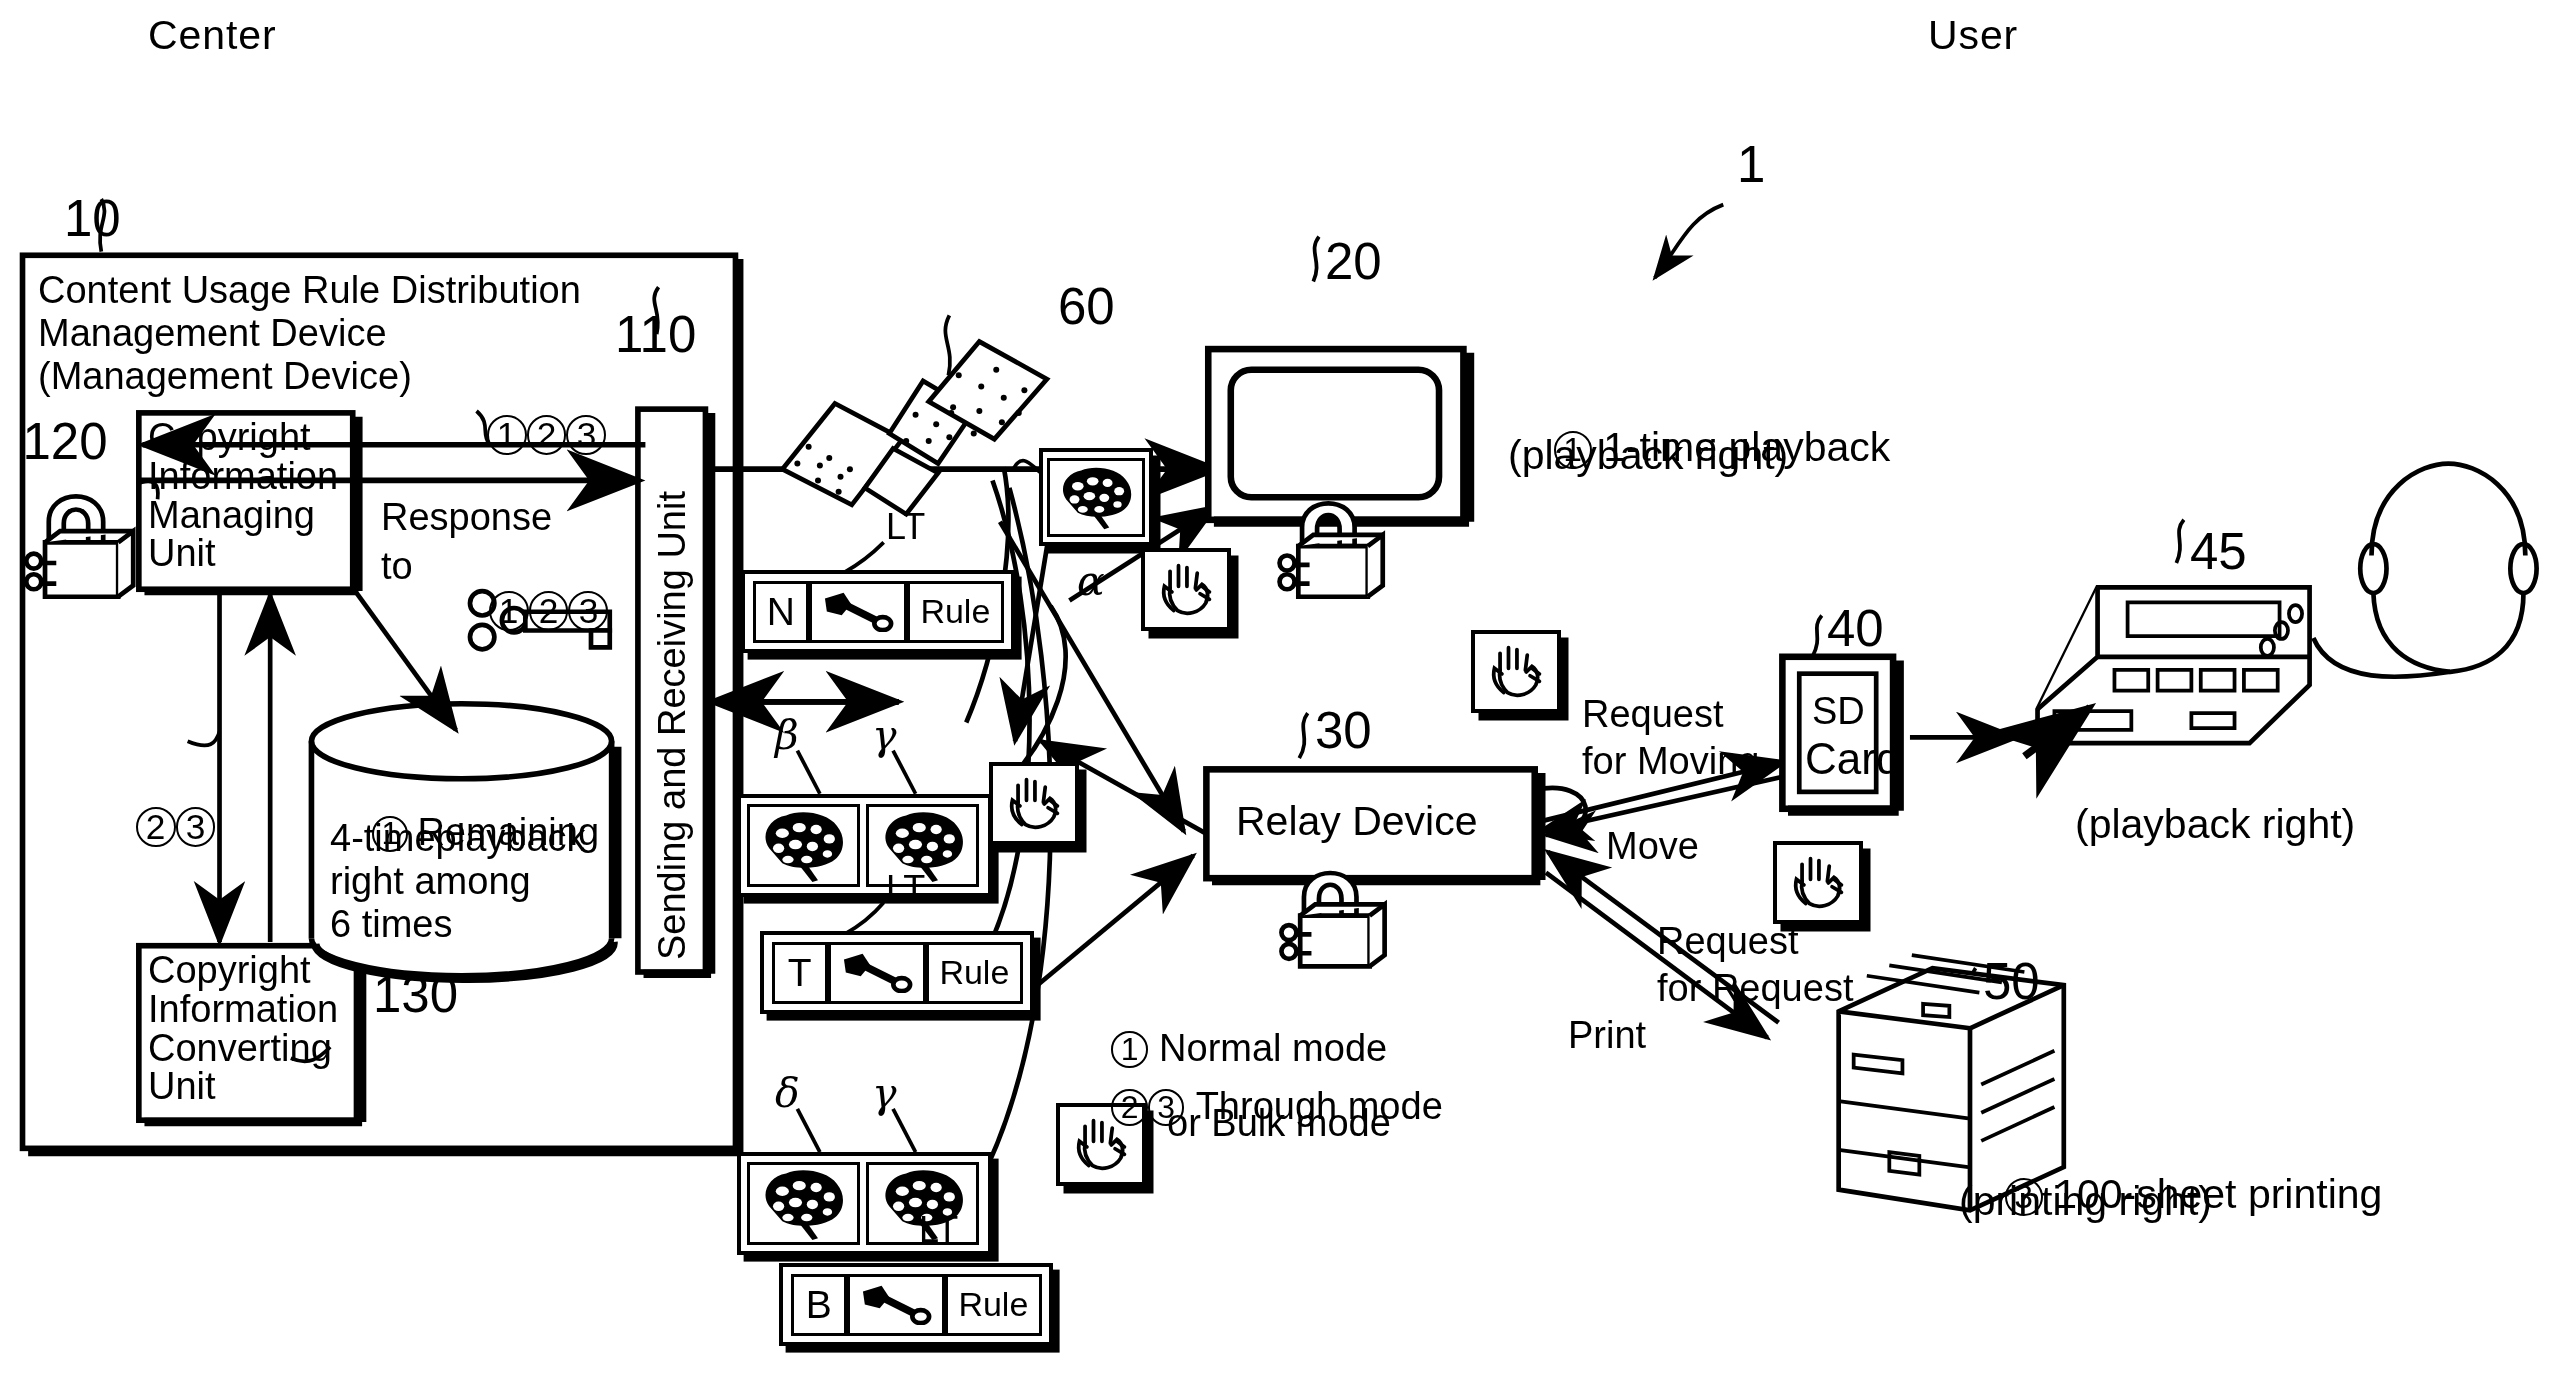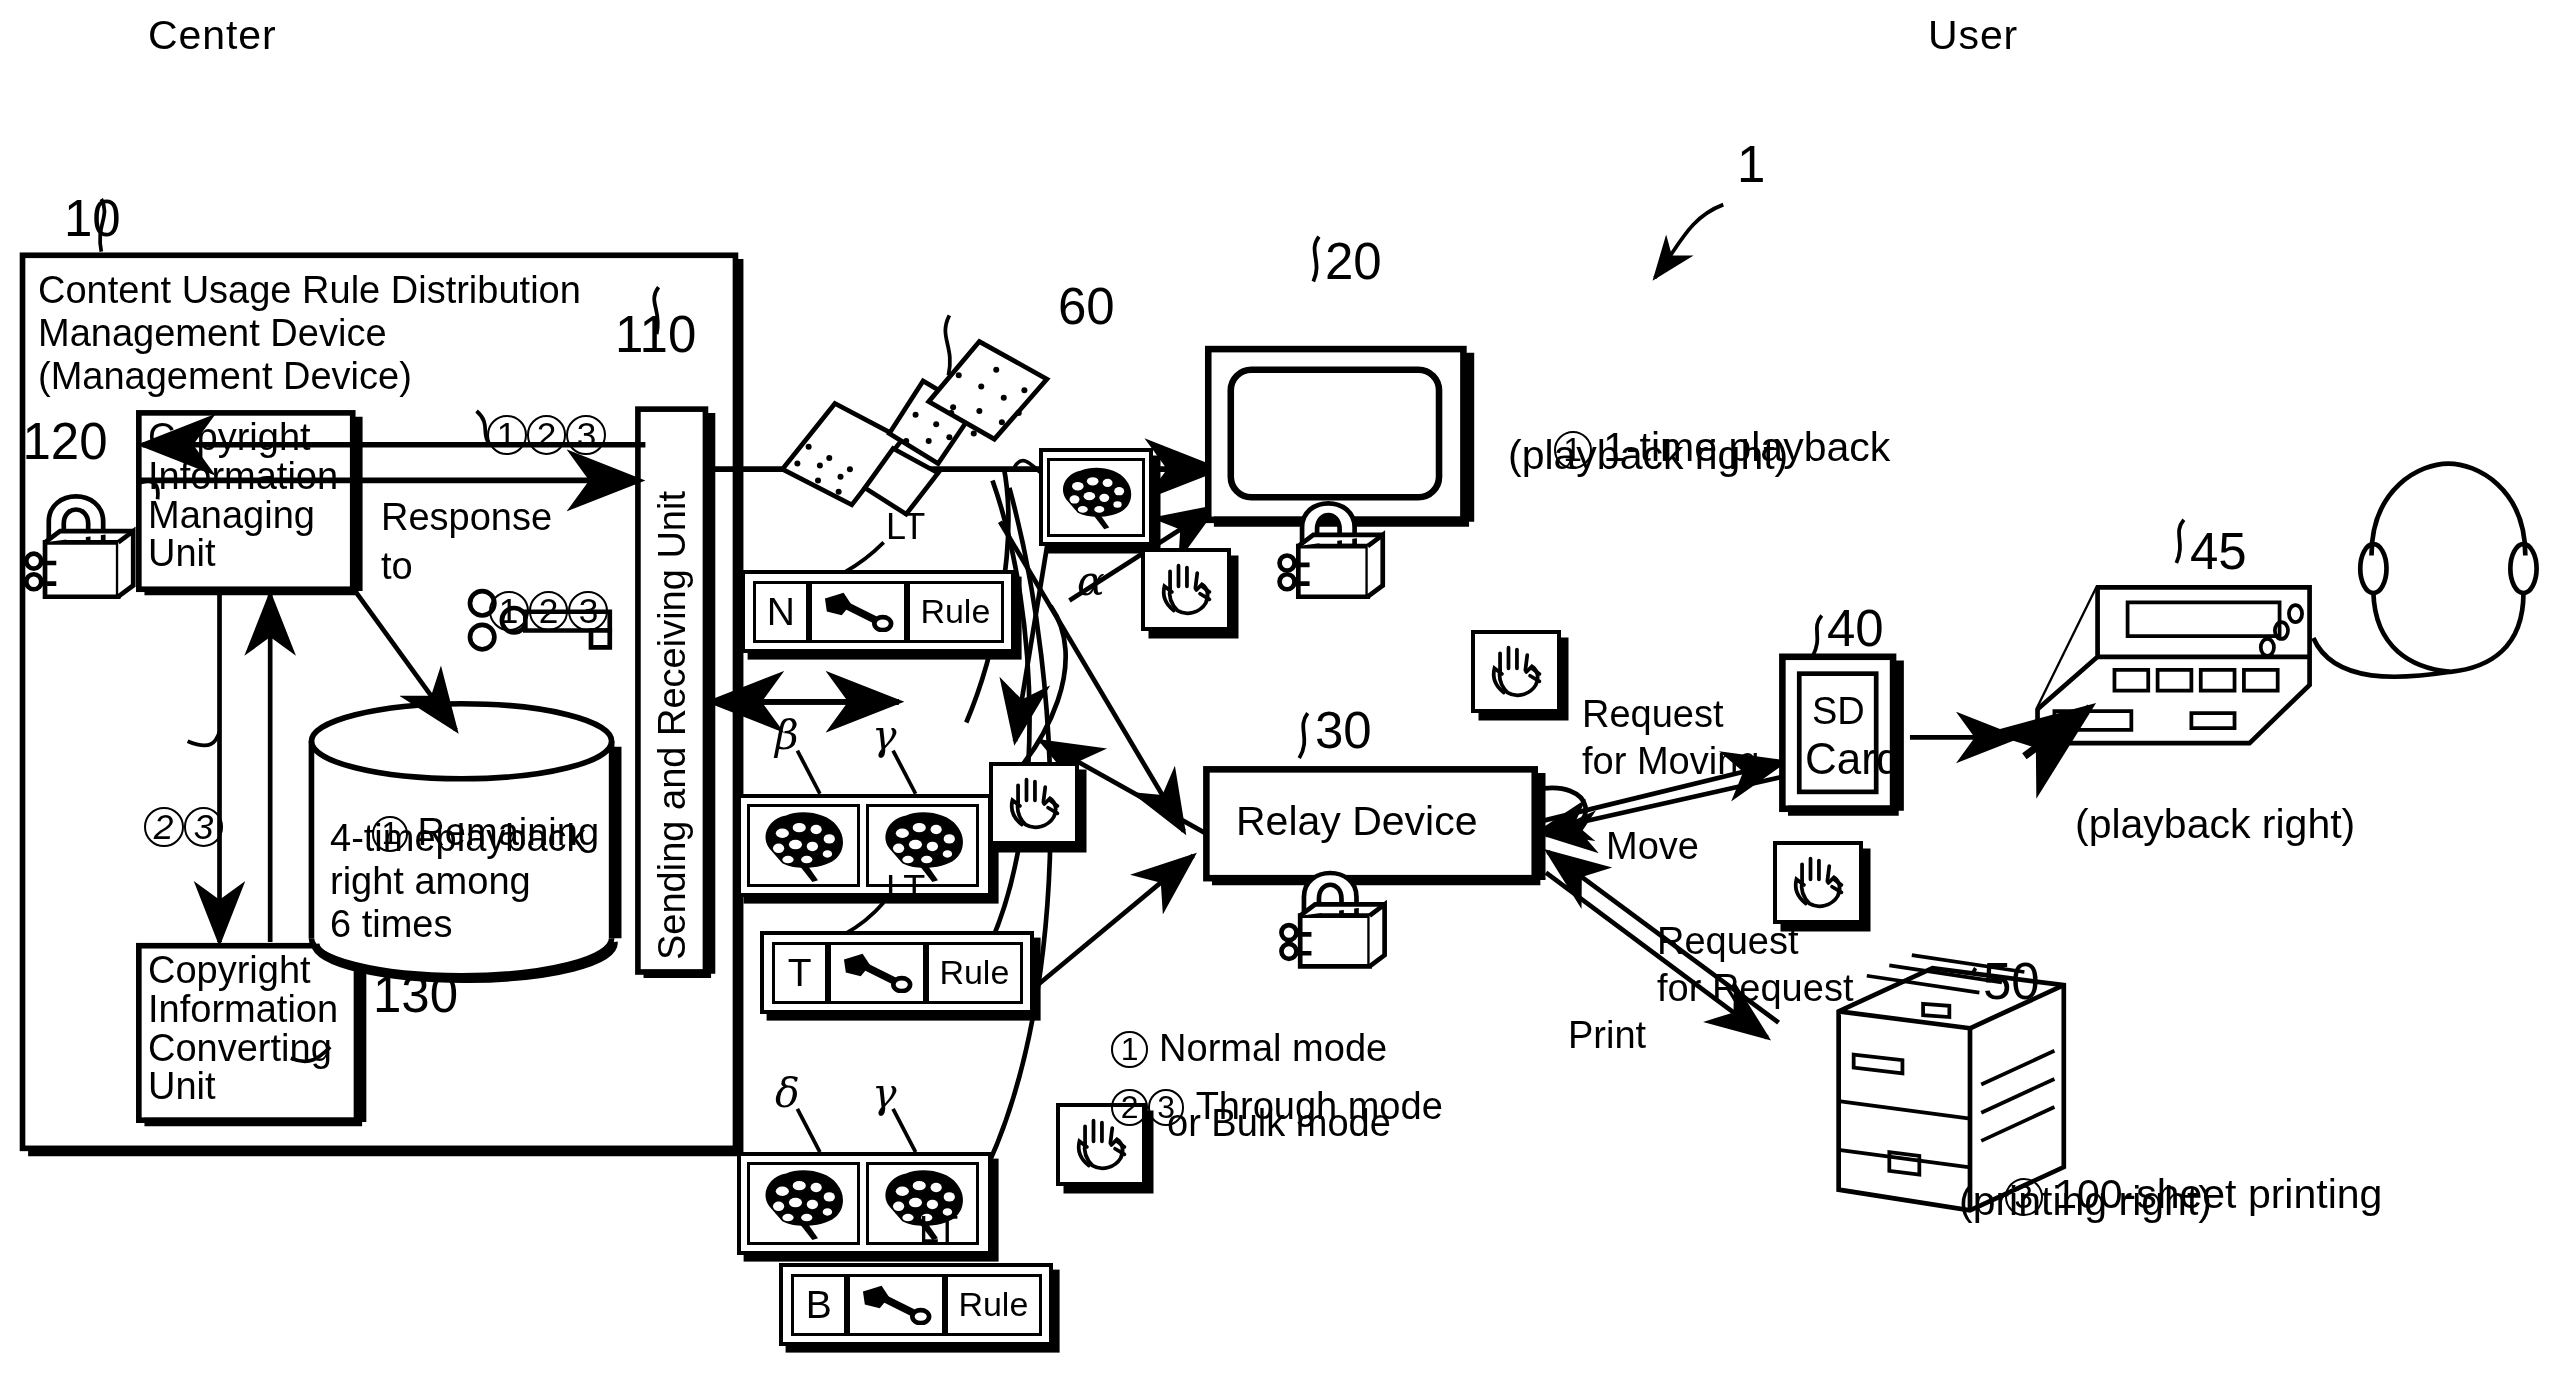--- a/index.html
+++ b/index.html
@@ -402,21 +402,21 @@
   <div class="txt" style="left:441px; top:366px; font-size:41px;">
     <span class="circnum">1</span><span class="circnum">2</span><span class="circnum">3</span>
   </div>
 
   <div class="txt boxlabel" style="left:381px; top:497px;">Response</div>
   <div class="txt boxlabel" style="left:381px; top:546px;">to</div>
   <div class="txt" style="left:443px; top:542px; font-size:41px;">
     <span class="circnum">1</span><span class="circnum">2</span><span class="circnum">3</span>
   </div>
 
-  <div class="txt" style="left:98px; top:758px; font-size:41px;font-style:italic;">
+  <div class="txt" style="left:90px; top:758px; font-size:41px;">
     <span class="circnum">2</span><span class="circnum">3</span>
   </div>
 
   <div class="txt boxlabel" style="left:330px; top:771px;">
     <span class="circnum" style="font-size:0.82em;">1</span><span style="padding-left:9.4px;">Remaining</span>
   </div>
   <div class="txt boxlabel" style="left:330px; top:818px;">4-timeplayback</div>
   <div class="txt boxlabel" style="left:330px; top:861px;">right among</div>
   <div class="txt boxlabel" style="left:330px; top:904px;">6 times</div>
 

